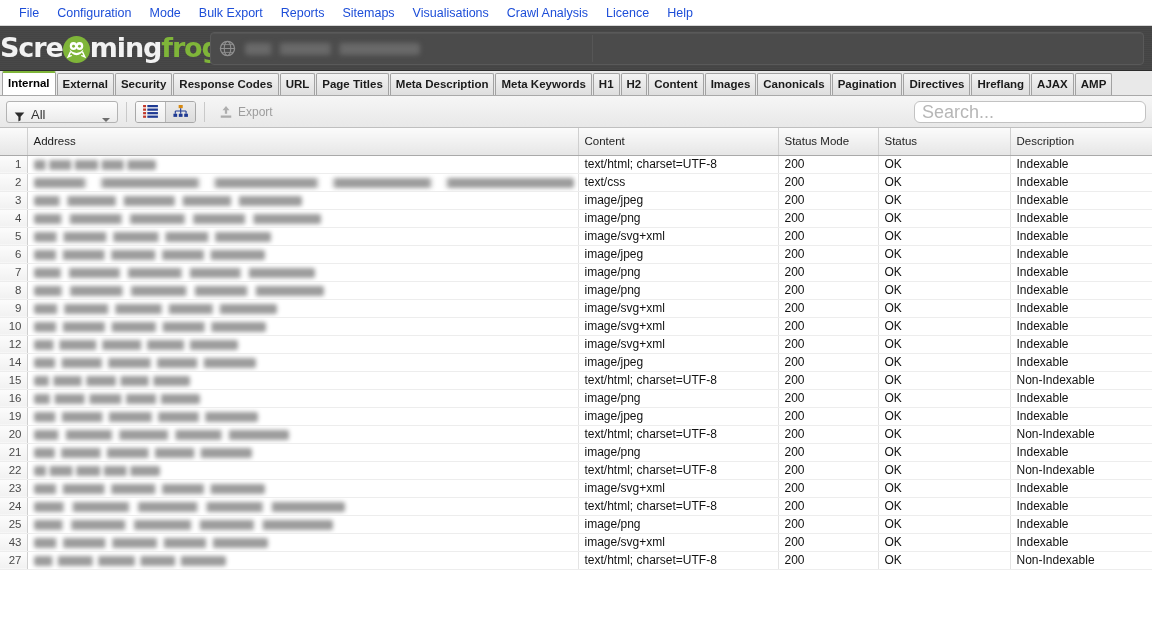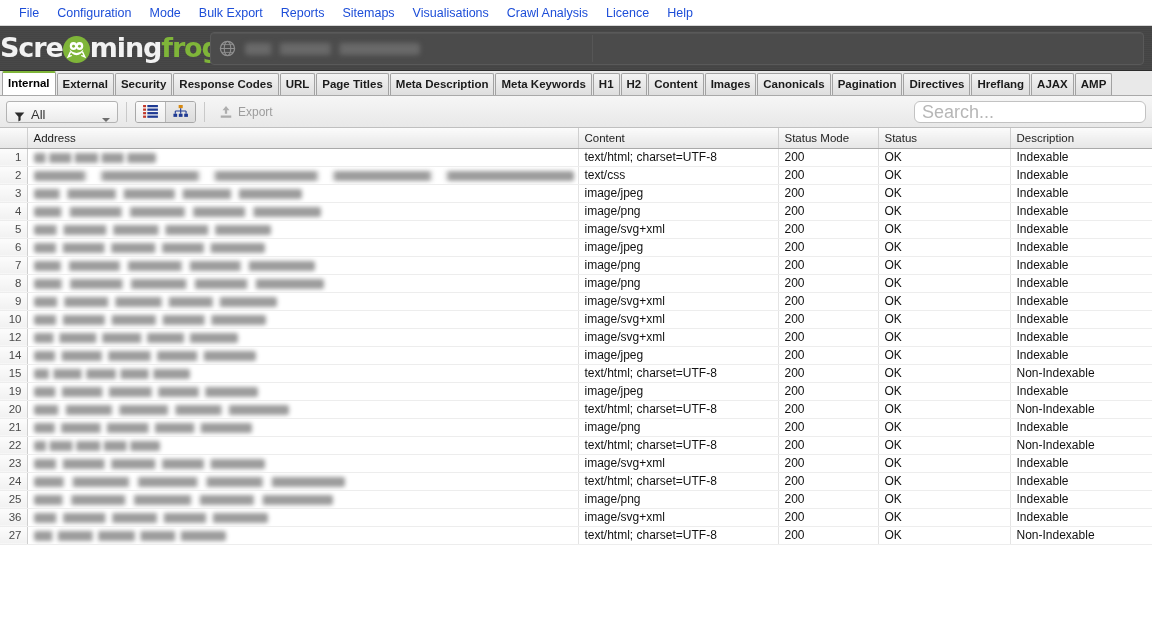--- a/index.html
+++ b/index.html
@@ -259,21 +259,21 @@
     position: relative;
   }
   table {
     border-collapse: collapse;
     table-layout: fixed;
     width: 1152px;
     font-size: 12px;
     color: #111;
   }
   thead th {
-    height: 20px;
+    height: 27px;
     background: linear-gradient(180deg,#fbfbfb 0%, #e6e6e6 100%);
     border-bottom: 1px solid #a9a9a9;
     border-right: 1px solid #cfcfcf;
     font-weight: normal;
     font-size: 11.5px;
     text-align: left;
     padding: 0 0 0 6px;
     color: #1d1d1d;
     box-sizing: border-box;
     white-space: nowrap;
@@ -589,20 +589,30 @@
           <td class="rownum">15</td>
           <td class="addr">
             <div class="blur-line" style="width: 156px;"></div>
           </td>
           <td>text/html; charset=UTF-8</td>
           <td>200</td>
           <td>OK</td>
           <td>Non-Indexable</td>
         </tr>
         <tr>
+          <td class="rownum">16</td>
+          <td class="addr">
+            <div class="blur-line" style="width: 166px;"></div>
+          </td>
+          <td>image/png</td>
+          <td>200</td>
+          <td>OK</td>
+          <td>Indexable</td>
+        </tr>
+        <tr>
           <td class="rownum">19</td>
           <td class="addr">
             <div class="blur-line" style="width: 224px;"></div>
           </td>
           <td>image/jpeg</td>
           <td>200</td>
           <td>OK</td>
           <td>Indexable</td>
         </tr>
         <tr>
@@ -659,21 +669,21 @@
           <td class="rownum">25</td>
           <td class="addr">
             <div class="blur-line" style="width: 299px;"></div>
           </td>
           <td>image/png</td>
           <td>200</td>
           <td>OK</td>
           <td>Indexable</td>
         </tr>
         <tr>
-          <td class="rownum">36</td>
+          <td class="rownum">43</td>
           <td class="addr">
             <div class="blur-line" style="width: 234px;"></div>
           </td>
           <td>image/svg+xml</td>
           <td>200</td>
           <td>OK</td>
           <td>Indexable</td>
         </tr>
         <tr>
           <td class="rownum">27</td>

